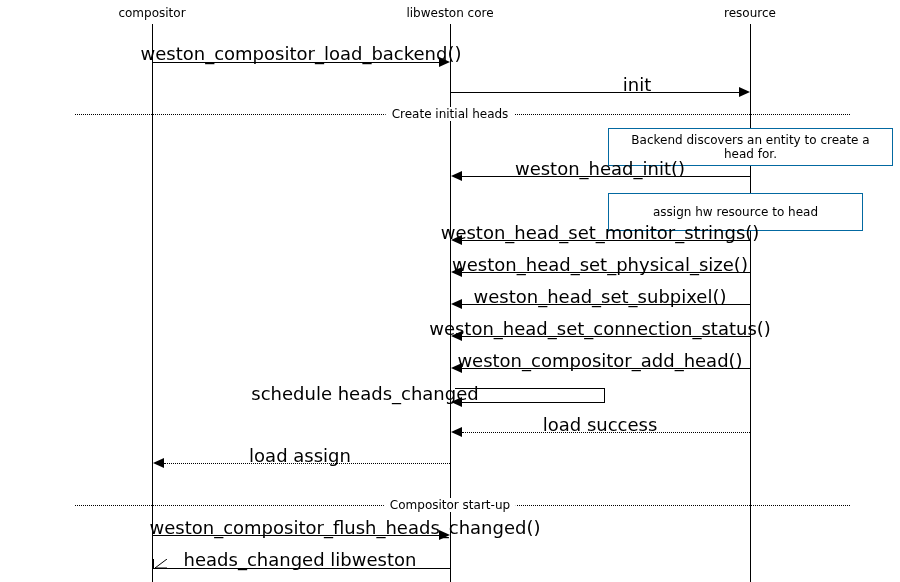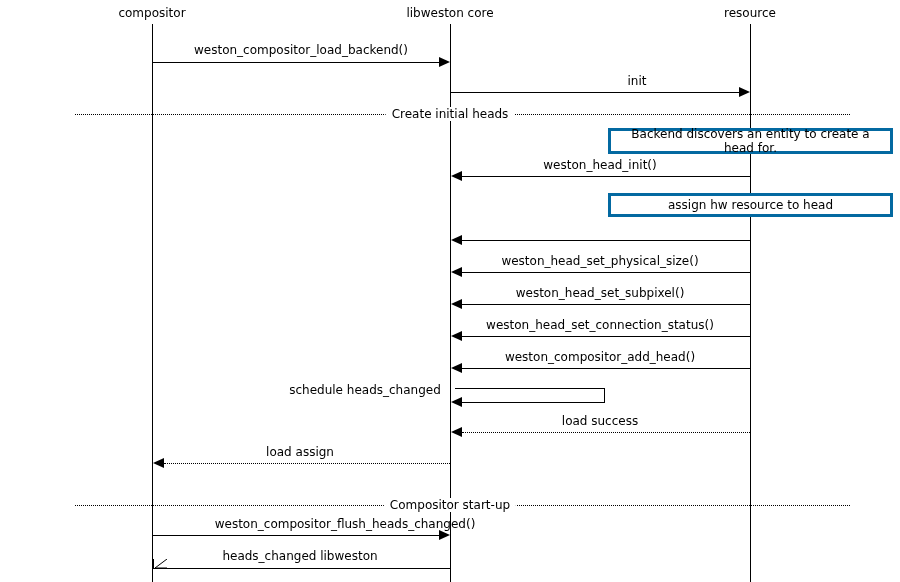--- a/index.html
+++ b/index.html
@@ -23,21 +23,21 @@
     white-space: nowrap;
     text-align: center;
   }
   .lifeline {
     position: absolute;
     width: 1px;
     background: #000000;
   }
   .msg-label {
     position: absolute;
-    font-size: 12px;
+    font-size: 18px;
     white-space: nowrap;
     text-align: center;
     transform: translateX(-50%);
   }
   .arrow-line {
     position: absolute;
     height: 1px;
     background: #000000;
   }
   .arrow-line.dotted {
@@ -73,30 +73,30 @@
   .sep-label {
     position: absolute;
     font-size: 12px;
     background: #ffffff;
     padding: 0 6px;
     transform: translateX(-50%);
     white-space: nowrap;
   }
   .note {
     position: absolute;
-    border: 3px solid #0369a1;
+    border: 1px solid #0369a1;
     background: #ffffff;
     font-size: 12px;
     text-align: center;
     line-height: 14px;
     box-sizing: border-box;
     display: flex;
     align-items: center;
     justify-content: center;
-    padding: 6px 6px;
+    padding: 18px 6px;
   }
   .self-arrow-box {
     position: absolute;
   }
   .self-arrow-box .top,
   .self-arrow-box .bot {
     position: absolute;
     height: 1px;
     background: #000000;
     left: 0;
@@ -130,22 +130,23 @@
 
   <div class="sep-line" style="left:75px; top:114px; width:775px;"></div>
   <div class="sep-label" style="left:450px; top:107px;">Create initial heads</div>
 
   <div class="note" style="left:608px; top:128px; width:285px; height:26px;">Backend discovers an entity to create a head for.</div>
 
   <div class="msg-label" style="left:600px; top:158px;">weston_head_init()</div>
   <div class="arrow-line" style="left:462px; top:176px; width:288px;"></div>
   <div class="arrow-head left" style="left:451px; top:171px;"></div>
 
-  <div class="note" style="left:608px; top:193px; width:285px; height:24px;">assign hw resource to head</div>
+  <div class="note" style="left:608px; top:193px; width:255px; height:24px;">assign hw resource to head</div>
 
+  <div class="msg-label" style="left:600px; top:222px;">weston_head_set_monitor_strings()</div>
   <div class="arrow-line" style="left:462px; top:240px; width:288px;"></div>
   <div class="arrow-head left" style="left:451px; top:235px;"></div>
 
   <div class="msg-label" style="left:600px; top:254px;">weston_head_set_physical_size()</div>
   <div class="arrow-line" style="left:462px; top:272px; width:288px;"></div>
   <div class="arrow-head left" style="left:451px; top:267px;"></div>
 
   <div class="msg-label" style="left:600px; top:286px;">weston_head_set_subpixel()</div>
   <div class="arrow-line" style="left:462px; top:304px; width:288px;"></div>
   <div class="arrow-head left" style="left:451px; top:299px;"></div>

